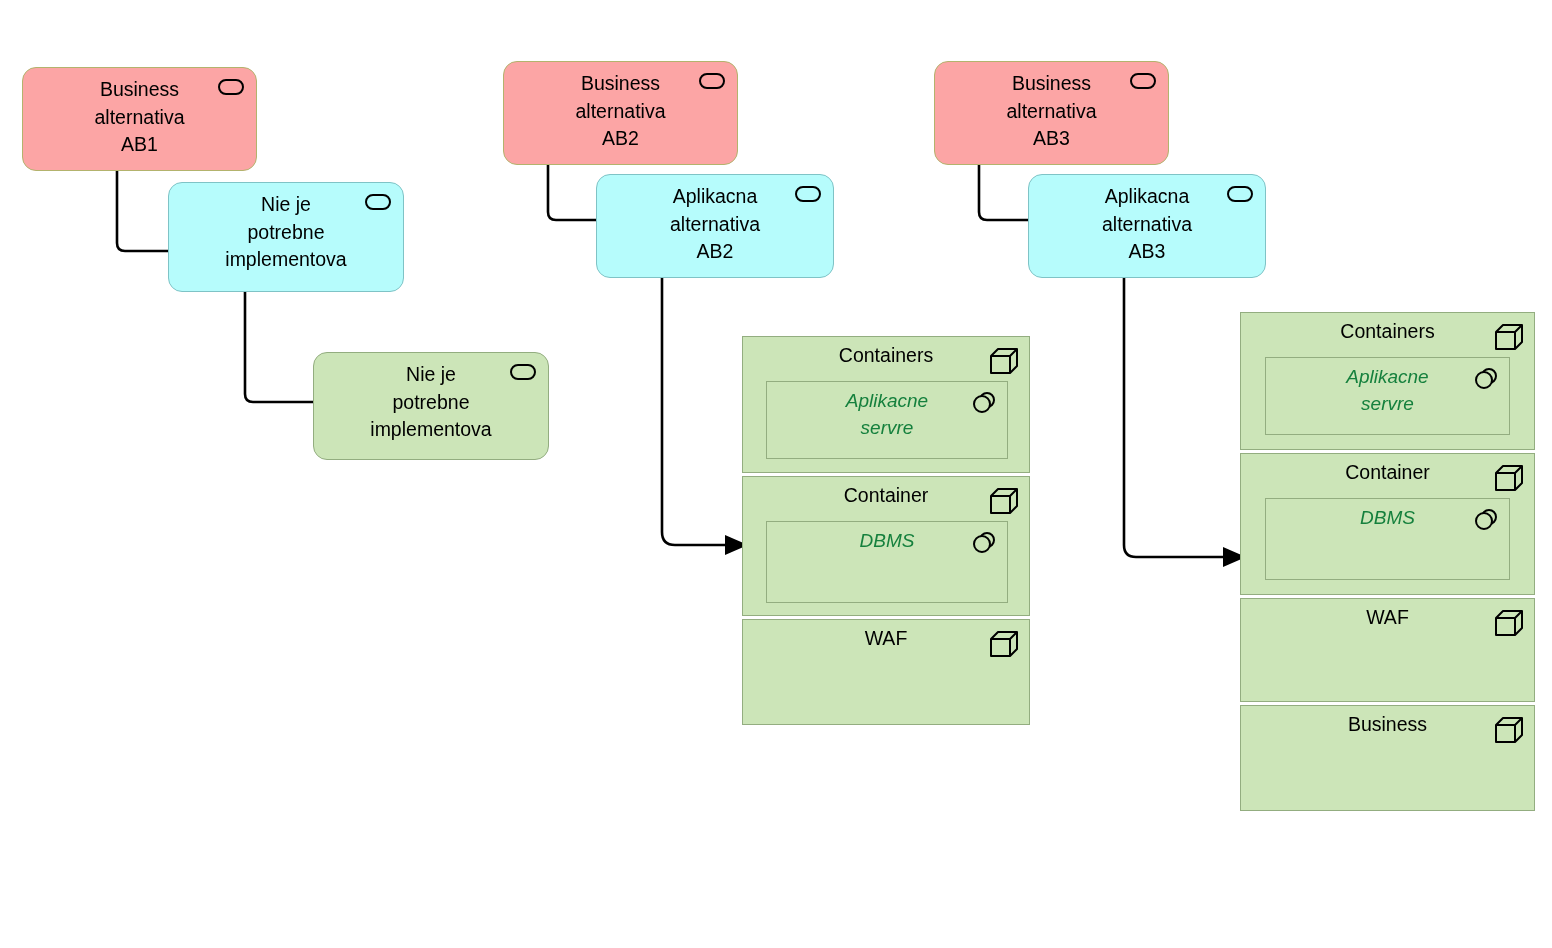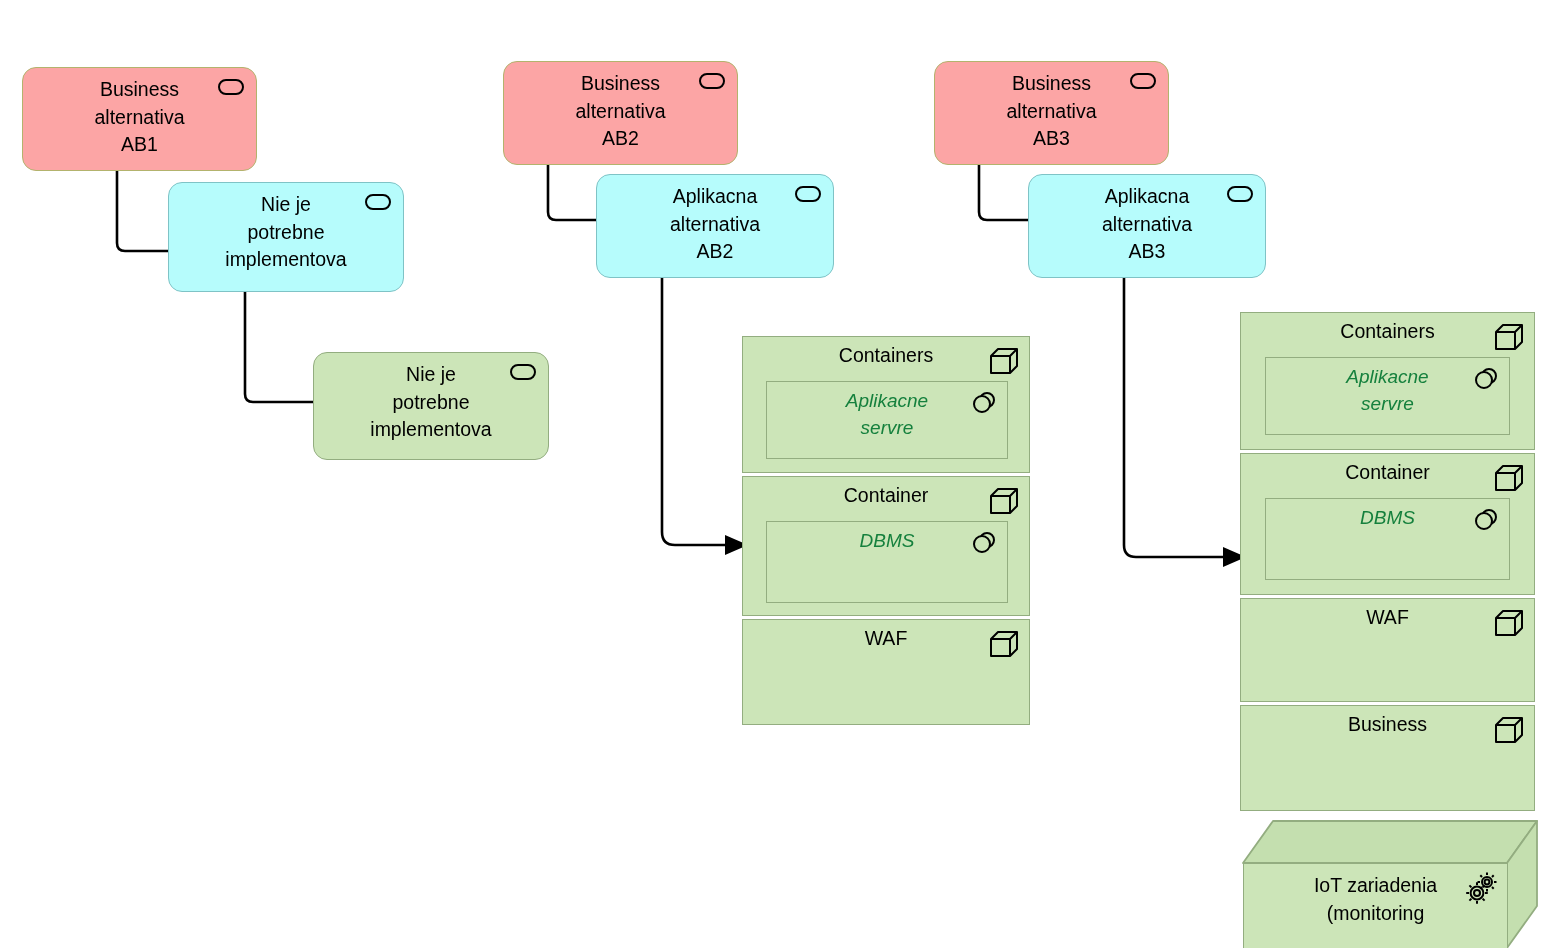--- a/index.html
+++ b/index.html
@@ -340,40 +340,14 @@
       <span class="corner-icon" style="top:11px; right:10px; width:30px; height:26px;">
         <svg viewBox="0 0 30 26">
           <polygon points="2,8 9,1 28,1 28,18 21,25 2,25" fill="none" stroke="#000" stroke-width="2" stroke-linejoin="round"></polygon>
           <polyline points="2,8 21,8 28,1" fill="none" stroke="#000" stroke-width="2" stroke-linejoin="round"></polyline>
           <line x1="21" y1="8" x2="21" y2="25" stroke="#000" stroke-width="2"></line>
         </svg>
       </span>
     </div>
   </div>
 
-  <div class="device" style="left:1240px; top:818px; width:300px; height:130px;">
-    <svg class="dev-top" viewBox="0 0 300 130" preserveAspectRatio="none">
-
-      <polygon points="3,45 33,3 297,3 267,45" fill="#c4dfaf" stroke="#93ad80" stroke-width="1.8" stroke-linejoin="round"></polygon>
-
-      <polygon points="267,45 297,3 297,88 267,130" fill="#c4dfaf" stroke="#93ad80" stroke-width="1.8" stroke-linejoin="round"></polygon>
-    </svg>
-    <div class="dev-face" style="left:3px; top:45px; width:265px; height:90px;">
-      <span class="label">IoT zariadenia
-(monitoring</span>
-      <span class="corner-icon" style="top:7px; right:8px; width:34px; height:34px;">
-        <svg viewBox="0 0 34 34">
-          <g fill="none" stroke="#000" stroke-width="2">
-            <circle cx="22" cy="11" r="5"></circle>
-            <circle cx="22" cy="11" r="2.4"></circle>
-            <path d="M22,4 L22,1.5 M22,18 L22,20.5 M15,11 L12.5,11 M29,11 L31.5,11
-                     M17,6 L15.3,4.3 M27,16 L28.7,17.7 M27,6 L28.7,4.3 M17,16 L15.3,17.7"></path>
-            <circle cx="12" cy="22" r="6.4"></circle>
-            <circle cx="12" cy="22" r="3"></circle>
-            <path d="M12,14 L12,11.2 M12,30 L12,32.8 M4,22 L1.2,22 M20,22 L22.8,22
-                     M6.4,16.4 L4.4,14.4 M17.6,27.6 L19.6,29.6 M17.6,16.4 L19.6,14.4 M6.4,27.6 L4.4,29.6"></path>
-          </g>
-        </svg>
-      </span>
-    </div>
-  </div>
 
 </div>
 
 </body></html>

